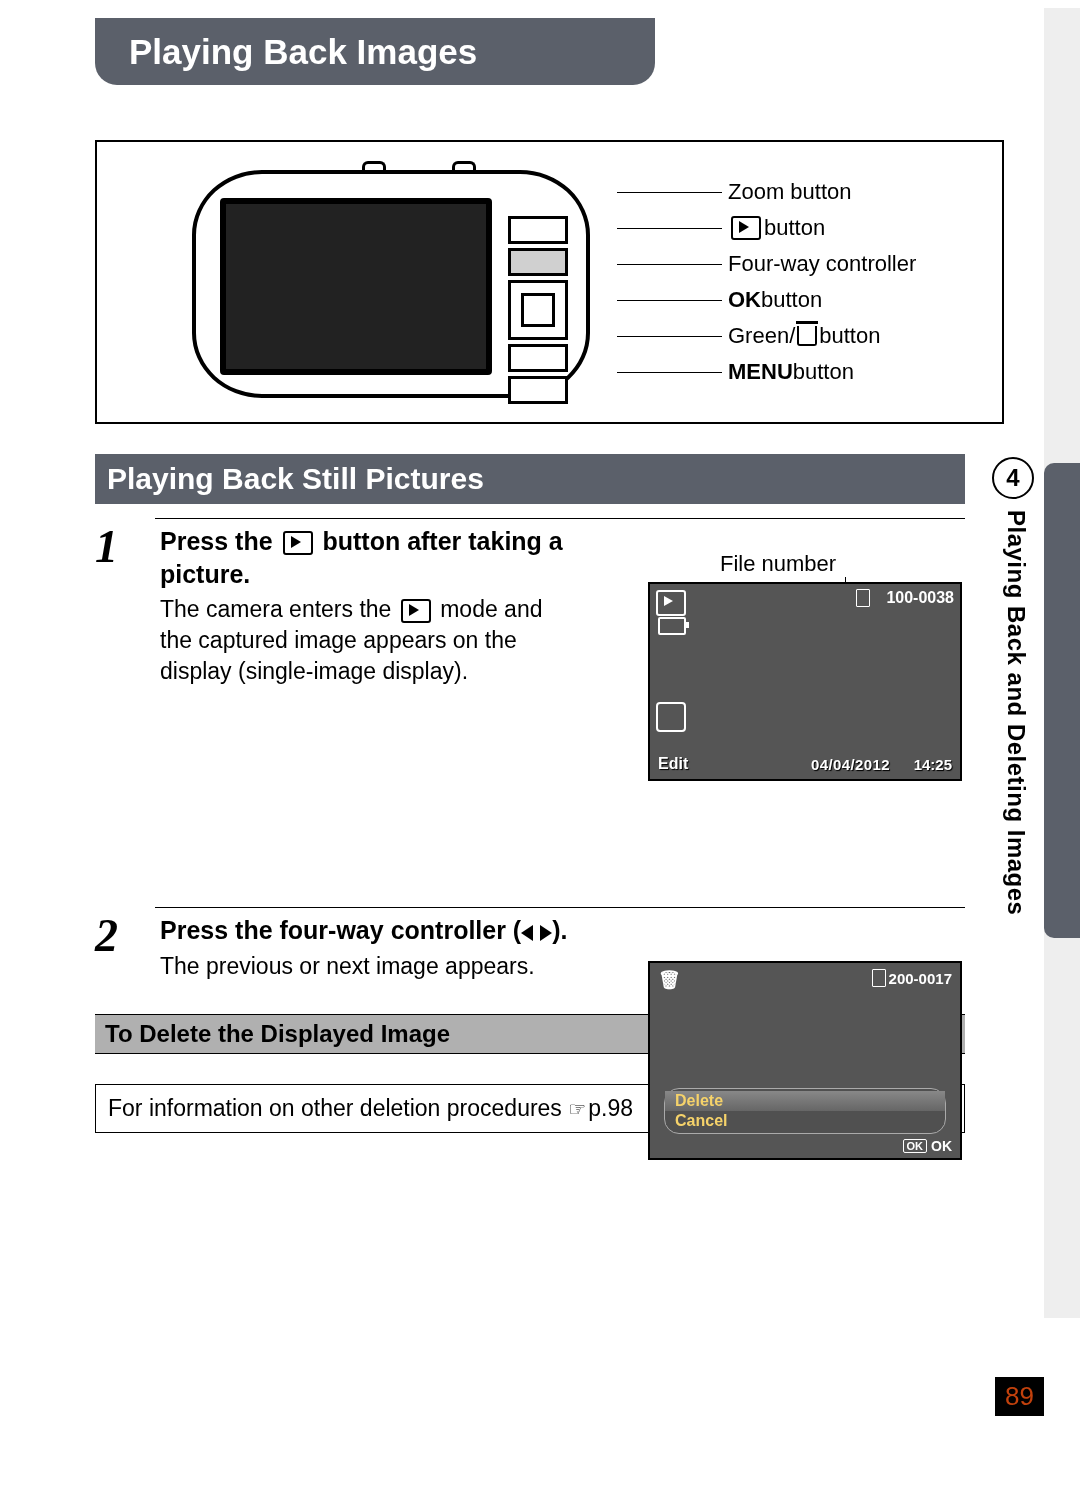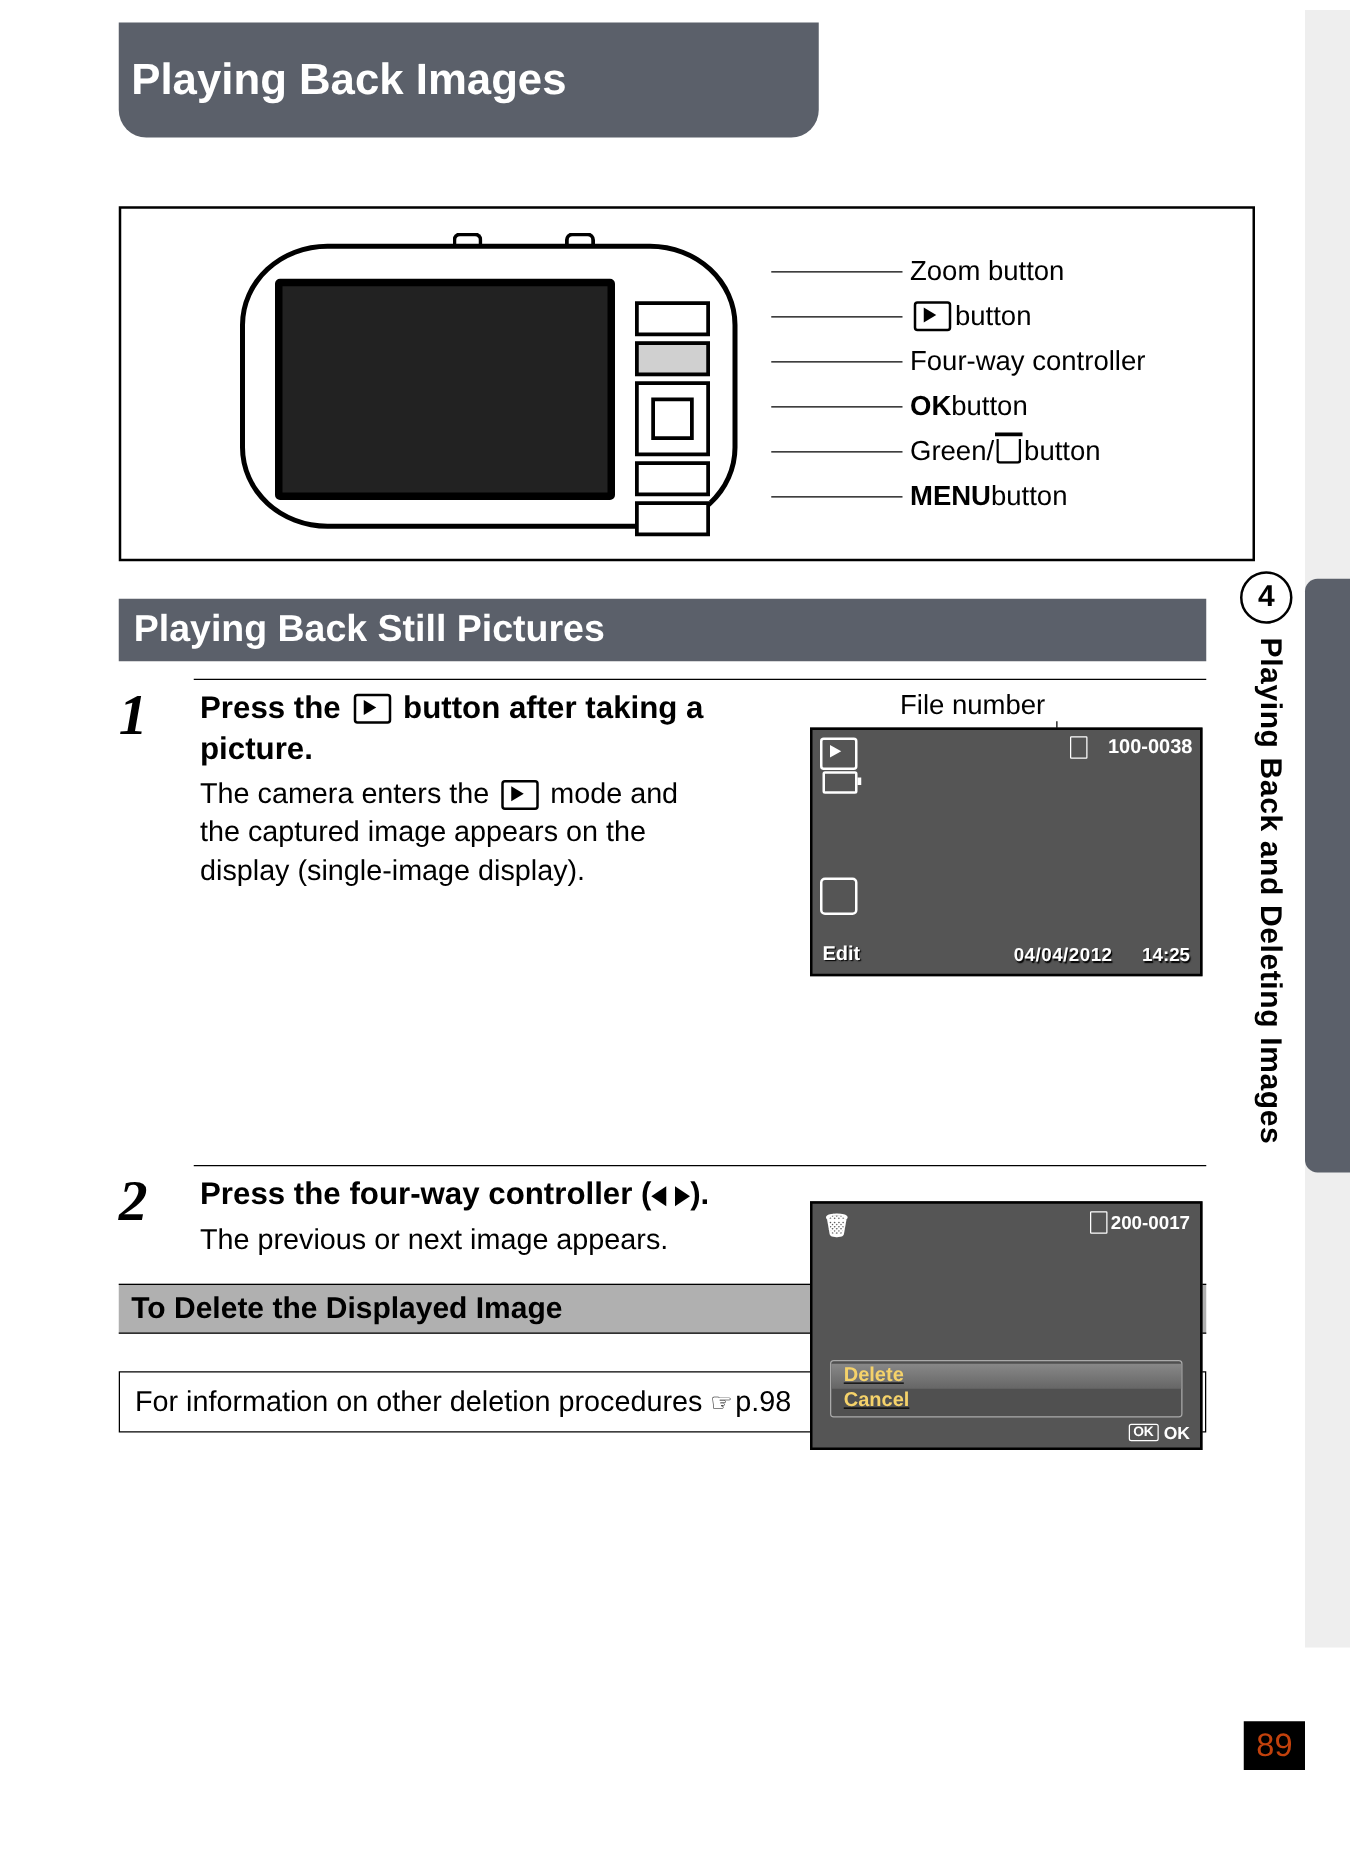--- a/index.html
+++ b/index.html
@@ -4,21 +4,21 @@
 <style>
   html,body { margin:0; padding:0; font-family: Arial, Helvetica, sans-serif; background:#fff; }
   .page { width:1080px; height:1486px; position:relative; background:#fff; box-sizing:border-box; }
   .gutter { position:absolute; top:0; bottom:0; right:0; width:115px; background:#fff; }
   .thumb-index { position:absolute; right:0; top:8px; width:36px; height:1310px; background:#eee; }
   .thumb-index .darkpart { position:absolute; top:455px; left:0; right:0; height:475px; background:#5b606a; border-top-left-radius:10px; border-bottom-left-radius:10px;}
   .chapter-num-circle { position:absolute; top:457px; right:46px; width:38px; height:38px; border:2px solid #000; border-radius:50%; background:#fff; display:flex; align-items:center; justify-content:center; font-size:24px; font-weight:600; }
   .side-label { position:absolute; top:510px; right:50px; writing-mode:vertical-rl; text-orientation:mixed; font-size:24px; font-weight:bold; letter-spacing:0.5px; }
   .page-number-bar { position:absolute; right:36px; bottom:70px; background:#000; color:#c2410c; font-weight:normal; padding:4px 10px; font-size:26px; }
   .content { position:absolute; left:95px; top:0; width:870px; }
-  .chapter-tab { margin-top:18px; width:560px; height:92px; background:#5b606a; border-bottom-left-radius:22px; border-bottom-right-radius:22px; color:#fff; font-size:35px; font-weight:bold; display:flex; align-items:center; padding-left:10px; box-sizing:border-box; }
+  .chapter-tab { margin-top:18px; width:560px; height:67px; background:#5b606a; border-bottom-left-radius:22px; border-bottom-right-radius:22px; color:#fff; font-size:35px; font-weight:bold; display:flex; align-items:center; padding-left:34px; box-sizing:border-box; }
   .diagram-box { margin-top:55px; width:870px; height:280px; border:2px solid #000; position:relative; background:#fff;padding-left:35px; }
   .camera { position:absolute; top:18px; left:95px; width:390px; height:240px; }
   .camera-body { position:absolute; top:10px; left:0; width:390px; height:220px; border:4px solid #000; border-radius:70px 70px 70px 70px / 65px 65px 65px 65px; background:#fff; }
   .camera-screen { position:absolute; top:38px; left:28px; width:260px; height:165px; background:#222; border:6px solid #000; border-radius:4px; }
   .camera-bumps { position:absolute; top:1px; left:170px; width:120px; height:16px; }
   .bump { width:18px; height:12px; border:3px solid #000; border-bottom:none; border-radius:6px 6px 0 0; position:absolute; }
   
   .pad { position:absolute; top:56px; left:315px; width:62px; height:140px; }
   .btn-rect { width:54px; height:22px; border:3px solid #000; background:#fff; margin:0 auto; position:relative; }
   .btn-rect.dark { background:#d0d0d0; }
@@ -49,24 +49,24 @@
   .shot1-pointer { position:absolute; top:577px; left:845px; width:1px; height:13px; background:#000;}
   .shot1-filetag { position:absolute; top:5px; right:6px; color:#fff; font-size:16px; font-weight:bold; display:flex; align-items:center; gap:16px;}
   .shot1-edit { position:absolute; bottom:6px; left:8px; color:#fff; font-size:16px; font-weight:bold; text-shadow:1px 1px 1px #000;}
   .shot1-date { position:absolute; bottom:6px; right:70px; color:#fff; font-size:15px; font-weight:bold; letter-spacing:0.4px; text-shadow:1px 1px 1px #000;margin-top:44px;}
   .shot1-time { position:absolute; bottom:6px; right:8px; color:#fff; font-size:15px; font-weight:bold; text-shadow:1px 1px 1px #000;}
   .shot1-playicon{position:absolute;top:6px;left:6px;width:26px;height:22px;border:2px solid #fff;border-radius:3px;}
   .shot1-playicon:after{content:"";position:absolute;left:6px;top:4px;border-left:9px solid #fff;border-top:5px solid transparent;border-bottom:5px solid transparent;}
   .shot1-batt{position:absolute;top:33px;left:8px;width:24px;height:14px;border:2px solid #fff;border-radius:2px;}
   .shot1-batt:after{content:"";position:absolute;right:-5px;top:3px;width:3px;height:6px;background:#fff;}
   .shot1-face{position:absolute;top:118px;left:6px;width:26px;height:26px;border:2px solid #fff;border-radius:4px;}
-  .sub-section-bar { margin-top:20px; background:#b0b0b0; border-top:1.6px solid #000; border-bottom:1.6px solid #000; padding:5px 10px; font-weight:bold; font-size:24px; }
+  .sub-section-bar { margin-top:32px; background:#b0b0b0; border-top:1.6px solid #000; border-bottom:1.6px solid #000; padding:5px 10px; font-weight:bold; font-size:24px; }
   .shot2 { top:961px; left:555px; width:310px; height:195px; }
   .shot2-filetag { position:absolute; top:6px; right:8px; color:#fff; font-size:15px; font-weight:bold; display:flex;gap:3px;align-items:center;}
-  .shot2-menu { position:absolute; bottom:24px; left:14px; right:14px; background:rgba(80,80,80,0.9); border:1.5px solid #aaa; border-radius:3px; padding:2px 0;text-decoration:underline;}
+  .shot2-menu { position:absolute; bottom:24px; left:14px; right:14px; background:rgba(80,80,80,0.9); border:1.5px solid #aaa; border-radius:15px; padding:2px 0;}
   .shot2-menu-item{ color:#f5d26a; font-weight:bold; font-size:16px; padding:1px 10px;}
   .shot2-menu-item.hl{ background:linear-gradient(#888,#666); color:#f5d26a;}
   .shot2-ok { position:absolute; bottom:4px; right:8px; color:#fff; font-size:14px; font-weight:bold; display:flex; gap:4px; align-items:center;}
   .shot2-ok .ok-box{border:1.5px solid #fff;padding:0 3px;font-size:11px;border-radius:2px;}
   .info-box { margin-top:30px; width:870px; border:1.5px solid #000; padding:10px 12px; font-size:23px; box-sizing:border-box;}
   .card-icon{display:inline-block;width:12px;height:16px;border:1.5px solid #fff;border-radius:1px;}
   .crossref{display:inline-block;font-size:20px;margin-right:2px;}
   .shot2-trash{position:absolute;top:6px;left:8px;color:#fff;font-size:18px;font-weight:bold;}
 </style>
 </head>

